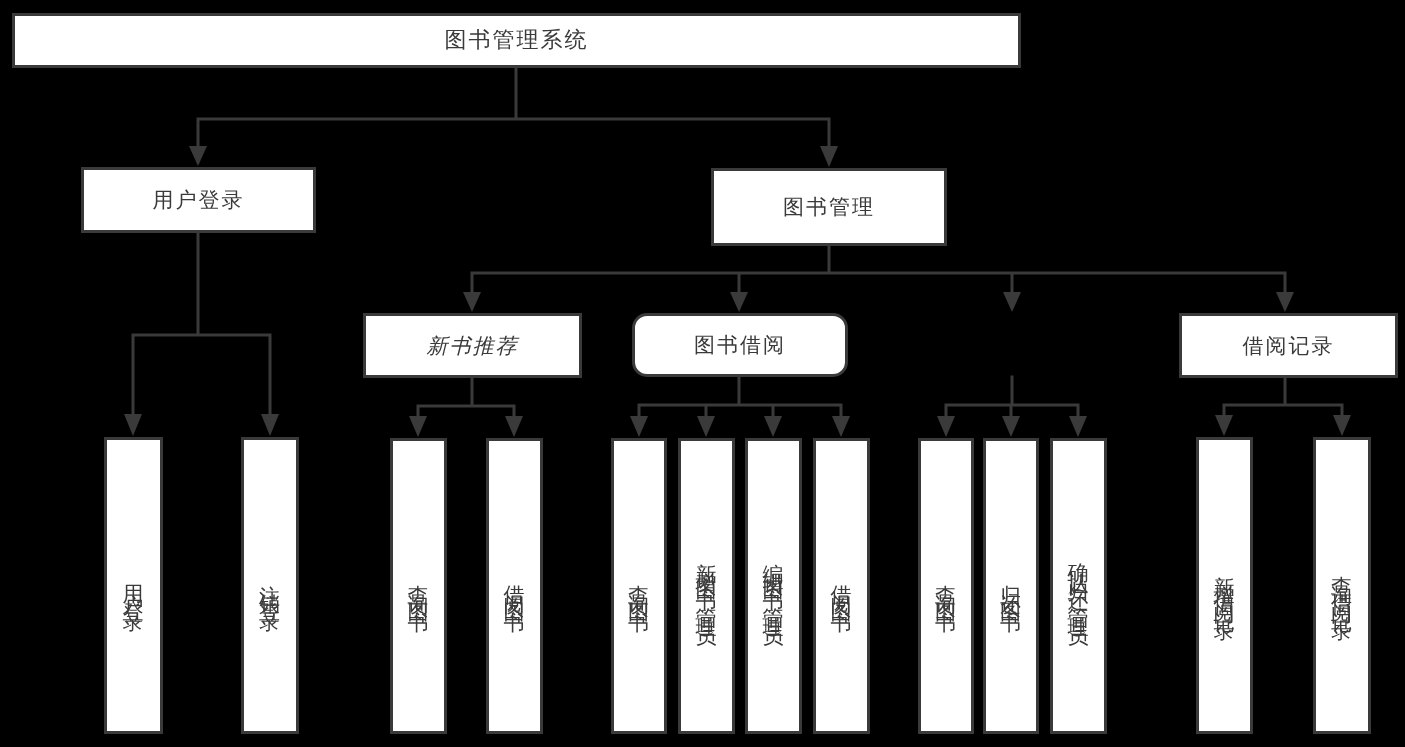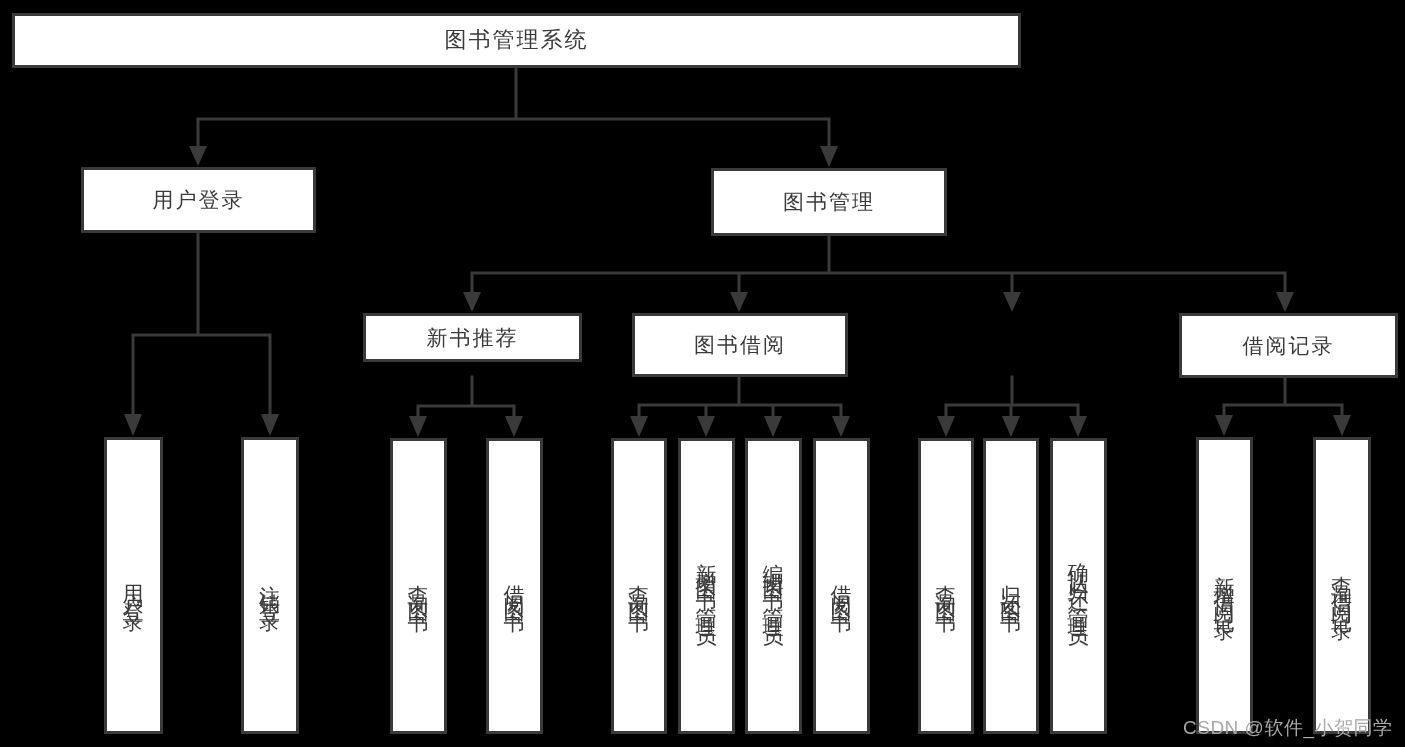--- a/index.html
+++ b/index.html
@@ -78,39 +78,38 @@
     <polygon points="1069,416 1087,416 1078,437" fill="#3a3a3a" stroke="none"></polygon>
 
     <path d="M1285 377 V405 M1224 405 H1342 M1224 405 V417 M1342 405 V417"></path>
     <polygon points="1215,415 1233,415 1224,436" fill="#3a3a3a" stroke="none"></polygon>
     <polygon points="1333,415 1351,415 1342,436" fill="#3a3a3a" stroke="none"></polygon>
   </svg>
 
   <div class="node root" style="left:12px;top:13px;width:1009px;height:55px;">图书管理系统</div>
 
   <div class="node" style="left:81px;top:167px;width:235px;height:66px;">用户登录</div>
-  <div class="node" style="left:711px;top:168px;width:236px;height:68px;">图书管理</div>
+  <div class="node" style="left:711px;top:168px;width:236px;height:78px;">图书管理</div>
 
-  <div class="node" style="left:363px;top:313px;width:219px;height:49px;">新书推荐</div>
-  <div class="node" style="left:632px;top:313px;width:216px;height:64px;">图书借阅</div>
+  <div class="node" style="left:363px;top:313px;width:219px;height:65px;font-style:italic;">新书推荐</div>
+  <div class="node" style="left:632px;top:313px;width:216px;height:64px;border-radius:15px;">图书借阅</div>
   <div class="node" style="left:1179px;top:313px;width:219px;height:65px;">借阅记录</div>
 
   <div class="node v" style="left:104px;top:437px;width:59px;height:297px;">用户登录</div>
   <div class="node v" style="left:241px;top:437px;width:58px;height:297px;">注销登录</div>
 
   <div class="node v" style="left:390px;top:438px;width:57px;height:296px;">查询图书</div>
   <div class="node v" style="left:486px;top:438px;width:57px;height:296px;">借阅图书</div>
 
   <div class="node v" style="left:611px;top:438px;width:56px;height:296px;">查询图书</div>
   <div class="node v" style="left:678px;top:438px;width:57px;height:296px;">新增图书（管理员）</div>
   <div class="node v" style="left:745px;top:438px;width:57px;height:296px;">编辑图书（管理员）</div>
   <div class="node v" style="left:813px;top:438px;width:57px;height:296px;">借阅图书</div>
 
   <div class="node v" style="left:918px;top:438px;width:56px;height:296px;">查询图书</div>
   <div class="node v" style="left:983px;top:438px;width:56px;height:296px;">归还图书</div>
   <div class="node v" style="left:1050px;top:438px;width:57px;height:296px;">确认归还（管理员）</div>
 
   <div class="node v" style="left:1196px;top:437px;width:57px;height:297px;">新增借阅记录</div>
   <div class="node v" style="left:1313px;top:437px;width:58px;height:297px;">查询借阅记录</div>
 
-  <div class="watermark">CSDN @软件_小贺同学</div>
 
 </div>
 
 </body></html>

